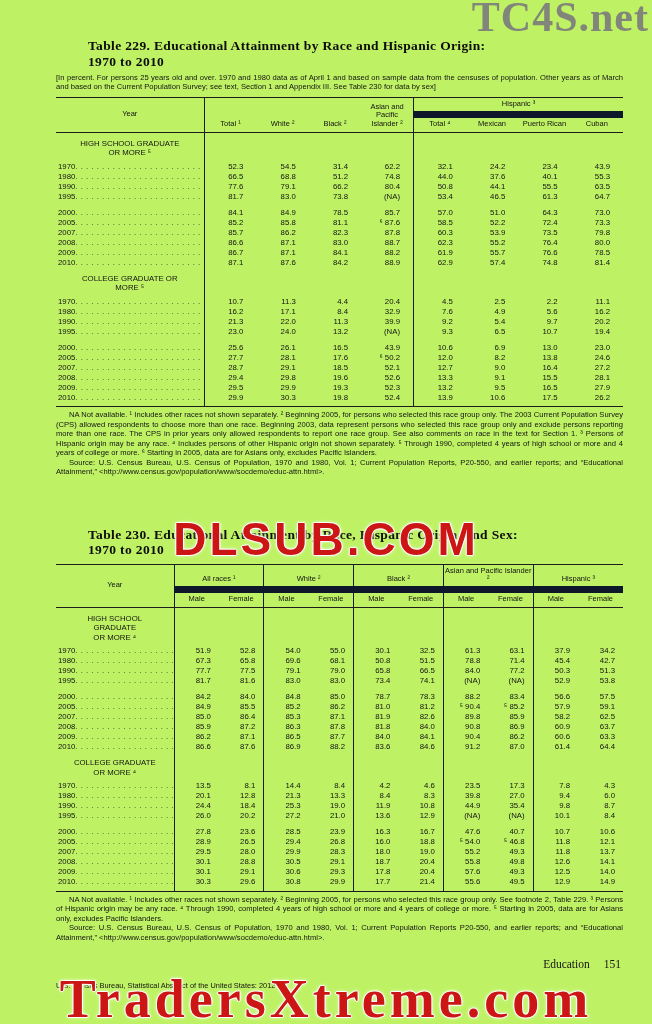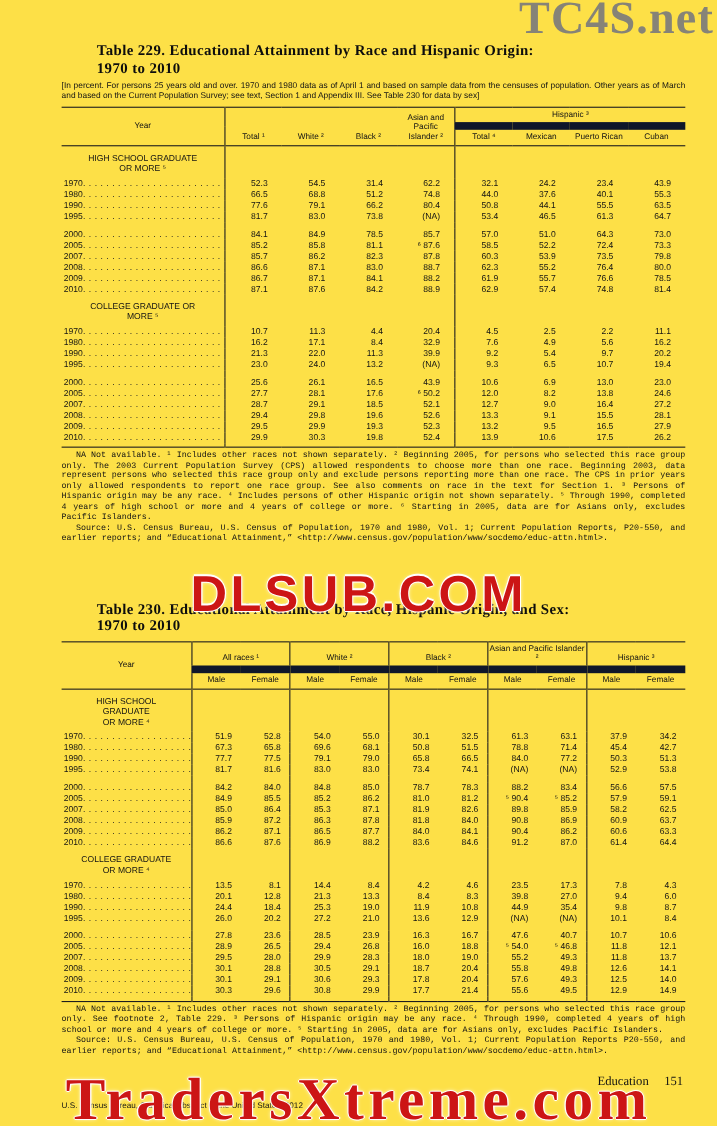--- a/index.html
+++ b/index.html
@@ -1,19 +1,19 @@
 <!DOCTYPE html>
 <html><head>
 <meta charset="utf-8">
 <style>
   * { margin:0; padding:0; box-sizing:border-box; }
   html,body { background:#e8e8e6; }
   .page {
     position:relative; width:652px; height:1024px; margin:0 auto;
-    background:#fde047; overflow:hidden; color:#131313;
+    background:#bef264; overflow:hidden; color:#131313;
     font-family:"Liberation Sans", sans-serif;
   }
   .content { padding:38px 29px 0 56px; }
 
   .tbl-title {
     font-family:"Liberation Serif", serif; font-weight:bold;
     font-size:13.5px; line-height:15.5px; letter-spacing:.35px;
     white-space:pre-line; color:#0d0d0d;margin-left:32px;
   }
   .headnote { font-size:7.6px; line-height:9.2px; margin-top:4px; text-align:justify; }
@@ -44,21 +44,21 @@
   .datarow td { font-size:7.8px; line-height:10px; height:10px; padding:0; }
   td.num { text-align:right; }
   .t229 td.num { padding-right:13px; }
   .t230 td.num { padding-right:8px; }
 
   .yc { display:flex; overflow:hidden; padding-left:2px; }
   .yr { flex:none; }
   .dots { flex:1 1 auto; overflow:hidden; white-space:nowrap; color:#222; }
   .dots::after { content:". . . . . . . . . . . . . . . . . . . . . . . . . . . . . . . . . . . . . . . ."; letter-spacing:.5px; }
 
-  .fn { font-size:7.6px; line-height:9.5px; text-indent:13px; text-align:justify;font-family:Liberation Mono, monospace; }
+  .fn { font-size:7.6px; line-height:9.5px; text-indent:13px; text-align:justify; }
   .fn.first { margin-top:3px; }
 
   .block2 { margin-top:50px; }
 
   .pagefoot { margin-top:12px; text-align:right; padding-right:2px; }
   .edu { font-family:"Liberation Serif", serif; font-size:11.5px; margin-right:14px; }
   .pg  { font-family:Liberation Serif, serif; font-size:11.5px; }
   .credit { font-size:7.4px; margin-top:9px; }
 
   .wm-top {

